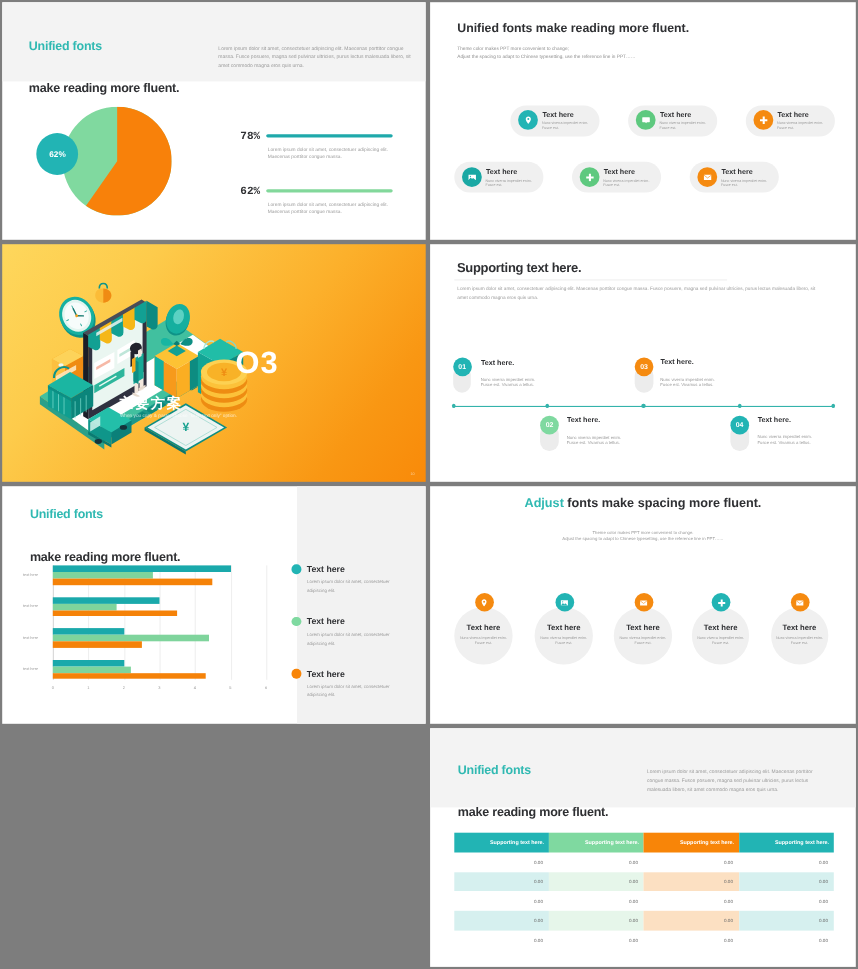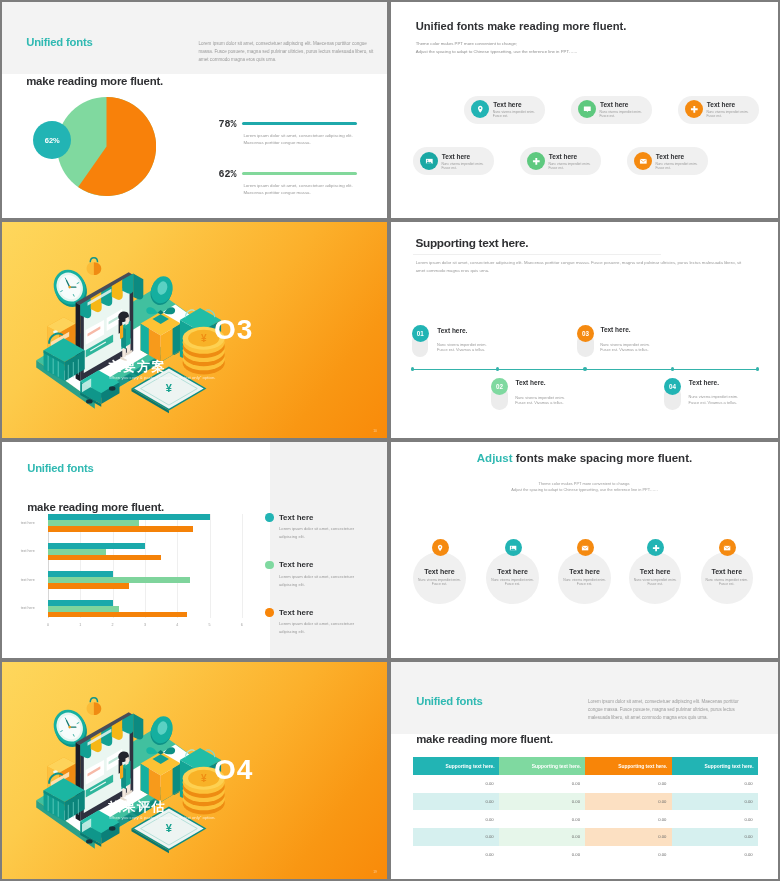--- a/index.html
+++ b/index.html
@@ -530,29 +530,20 @@
                 <path fill="#fff" d="M2.6 5.4h18.8v13.2H2.6z"></path>
                 <path fill="none" stroke="#f58a10" stroke-width="1.6" d="M2.6 6.2L12 13.4l9.4-7.2"></path>
               </svg></span>
           </div>
           <div class="bc-t" style="left:309.5px;top:125.9px">Text here</div>
           <div class="bc-b" style="left:313.7px;top:136.7px">Nunc viverra imperdiet enim. Fusce est.</div>
         </div>
       </div>
   </div>
 
-  <div class="slide s7 oslide">
-    <svg class="illu" viewBox="0 0 250 200">
-        <use href="#ecomIllu"></use>
-      </svg>
-    <div class="onum" style="left:212px;top:92px">O4</div>
-    <div class="ocn" style="left:106px;top:136px">效果评估</div>
-    <div class="oen" style="left:107px;top:153px">When you copy &amp; paste, choose "keep text only" option.</div>
-    <div class="opg" style="right:10px;bottom:5px">19</div>
-  </div>
 
   <div class="slide s8">
     <div class="hdrband"></div>
     <div class="h1a ttl1 t-teal">Unified fonts</div>
     <div class="h1b ttl1 t-dark">make reading more fluent.</div>
     <div class="para body-sm">Lorem ipsum dolor sit amet, consectetuer adipiscing elit. Maecenas porttitor congue massa. Fusce posuere, magna sed pulvinar ultricies, purus lectus malesuada libero, sit amet commodo magna eros quis urna.</div>
     <table class="tbl">
       <thead>
           <tr id="s8head">
             <th style="background: rgb(34, 180, 180);">Supporting text here.</th>

